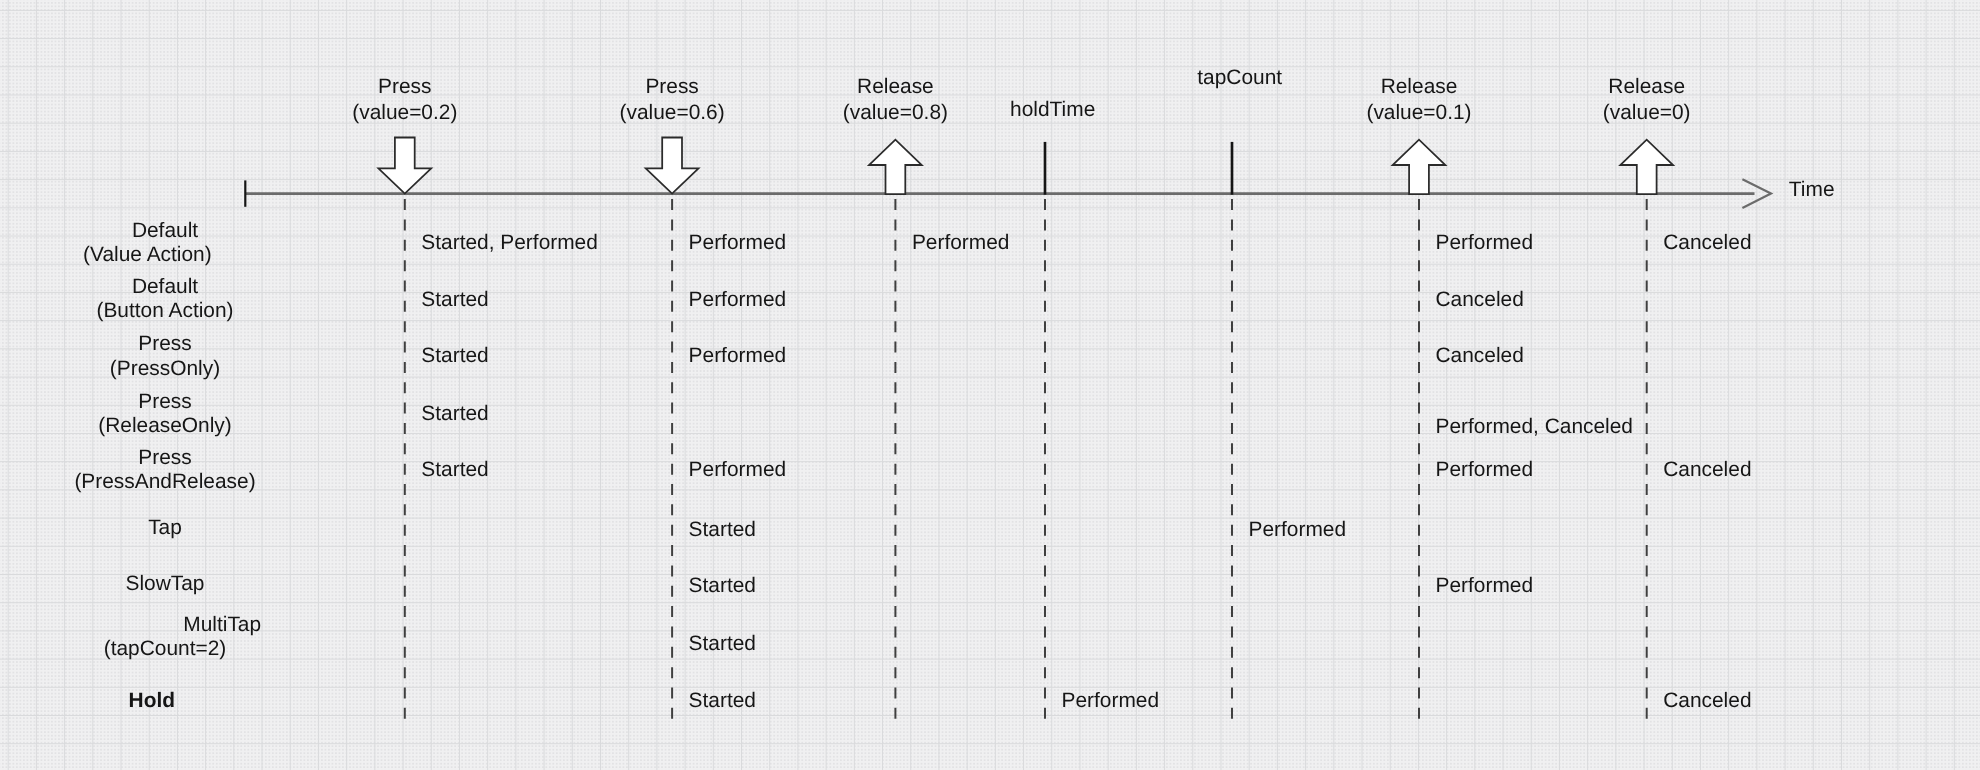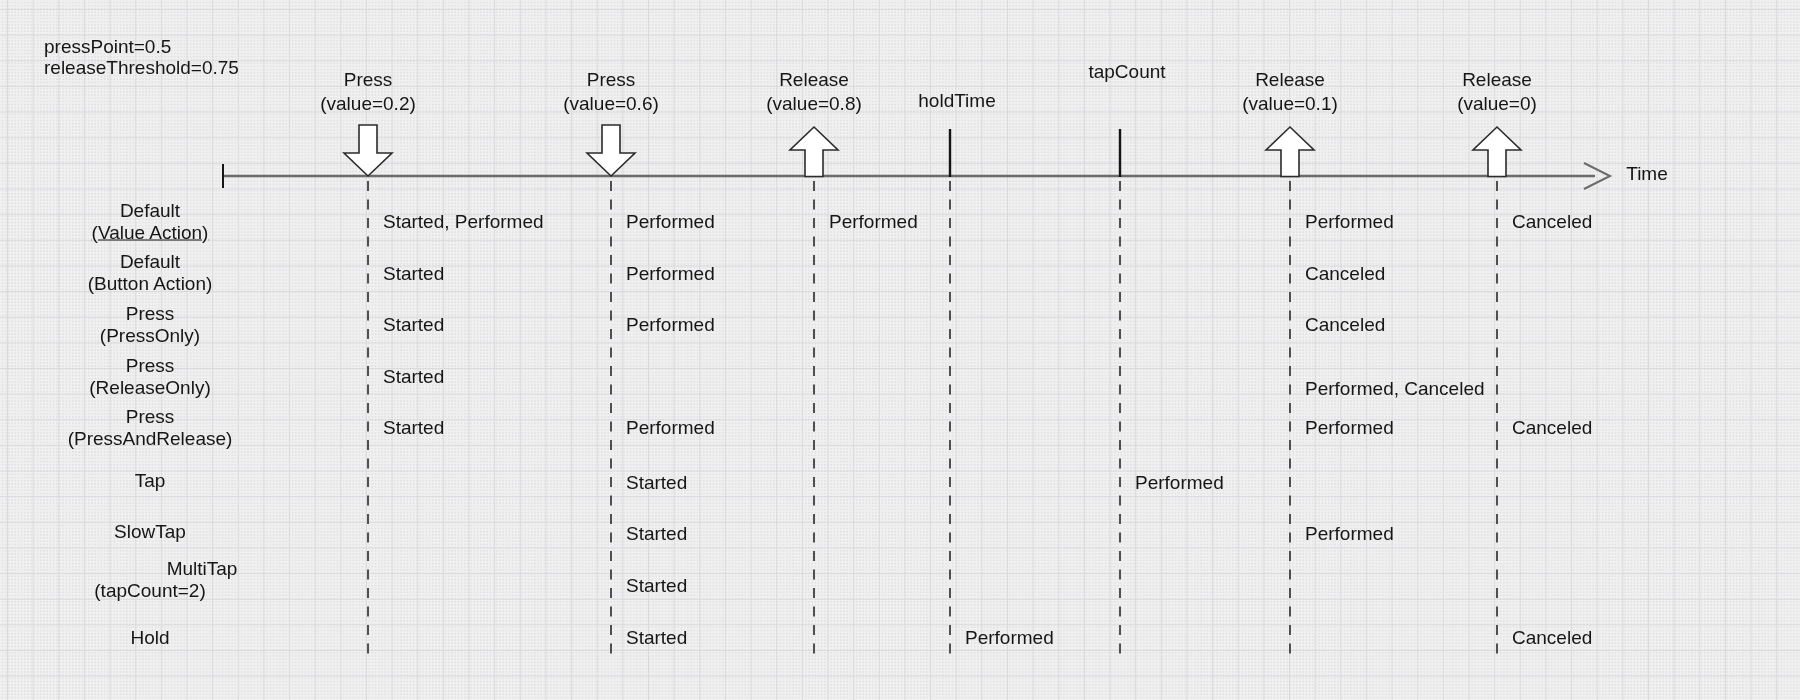--- a/index.html
+++ b/index.html
@@ -32,24 +32,20 @@
     position:absolute;left:44px;top:36px;
     font-size:19px;color:#161616;line-height:21px;white-space:nowrap;
   }
   #diagram-svg{position:absolute;left:0;top:0;}
 </style>
 </head>
 <body>
 
 <div id="canvas">
 
-  <div id="params">
-    <div>pressPoint=0.5</div>
-    <div>releaseThreshold=0.75</div>
-  </div>
 
   <svg id="diagram-svg" width="1800" height="700">
       <line x1="223" y1="176" x2="1595" y2="176" stroke="#6b6b6b" stroke-width="2.5"></line>
       <path d="M 1584 163 L 1610 176 L 1584 189" stroke="#6b6b6b" stroke-width="2" fill="none"></path>
       <line x1="223" y1="164" x2="223" y2="188" stroke="#151515" stroke-width="2"></line>
       <line x1="368" y1="181" x2="368" y2="662" stroke="#3f3f3f" stroke-width="1.8" stroke-dasharray="10 8.5"></line>
       <path d="M 359 125 H 377 V 153 H 392 L 368 176 L 344 153 H 359 Z" fill="#ffffff" stroke="#2b2b2b" stroke-width="1.6" stroke-linejoin="miter"></path>
       <line x1="611" y1="181" x2="611" y2="662" stroke="#3f3f3f" stroke-width="1.8" stroke-dasharray="10 8.5"></line>
       <path d="M 602 125 H 620 V 153 H 635 L 611 176 L 587 153 H 602 Z" fill="#ffffff" stroke="#2b2b2b" stroke-width="1.6" stroke-linejoin="miter"></path>
       <line x1="814" y1="181" x2="814" y2="662" stroke="#3f3f3f" stroke-width="1.8" stroke-dasharray="10 8.5"></line>
@@ -71,21 +67,21 @@
       <div class="txt center" style="left: 611px; top: 103px;">(value=0.6)</div>
       <div class="txt center" style="left: 814px; top: 79px;">Release</div>
       <div class="txt center" style="left: 814px; top: 103px;">(value=0.8)</div>
       <div class="txt center" style="left: 957px; top: 100px;">holdTime</div>
       <div class="txt center" style="left: 1127px; top: 71px;">tapCount</div>
       <div class="txt center" style="left: 1290px; top: 79px;">Release</div>
       <div class="txt center" style="left: 1290px; top: 103px;">(value=0.1)</div>
       <div class="txt center" style="left: 1497px; top: 79px;">Release</div>
       <div class="txt center" style="left: 1497px; top: 103px;">(value=0)</div>
       <div class="txt center" style="left: 150px; top: 210px;">Default</div>
-      <div class="txt center" style="left: 150px; top: 232px; text-decoration: underline;">(Value Action)</div>
+      <div class="txt center" style="left: 134px; top: 232px;">(Value Action)</div>
       <div class="txt vcenter" style="left: 383px; top: 221px;">Started, Performed</div>
       <div class="txt vcenter" style="left: 626px; top: 221px;">Performed</div>
       <div class="txt vcenter" style="left: 829px; top: 221px;">Performed</div>
       <div class="txt vcenter" style="left: 1305px; top: 221px;">Performed</div>
       <div class="txt vcenter" style="left: 1512px; top: 221px;">Canceled</div>
       <div class="txt center" style="left: 150px; top: 261px;">Default</div>
       <div class="txt center" style="left: 150px; top: 283px;">(Button Action)</div>
       <div class="txt vcenter" style="left: 383px; top: 273px;">Started</div>
       <div class="txt vcenter" style="left: 626px; top: 273px;">Performed</div>
       <div class="txt vcenter" style="left: 1305px; top: 273px;">Canceled</div>
@@ -106,20 +102,20 @@
       <div class="txt vcenter" style="left: 1512px; top: 427px;">Canceled</div>
       <div class="txt center" style="left: 150px; top: 480px;">Tap</div>
       <div class="txt vcenter" style="left: 626px; top: 482px;">Started</div>
       <div class="txt vcenter" style="left: 1135px; top: 482px;">Performed</div>
       <div class="txt center" style="left: 150px; top: 531px;">SlowTap</div>
       <div class="txt vcenter" style="left: 626px; top: 533px;">Started</div>
       <div class="txt vcenter" style="left: 1305px; top: 533px;">Performed</div>
       <div class="txt center" style="left: 164px; top: 568px; margin-left: 38px;">MultiTap</div>
       <div class="txt center" style="left: 150px; top: 590px;">(tapCount=2)</div>
       <div class="txt vcenter" style="left: 626px; top: 585px;">Started</div>
-      <div class="txt center" style="left: 150px; top: 637px;">Hold</div>
+      <div class="txt center" style="left: 138px; top: 637px; font-weight: bold;">Hold</div>
       <div class="txt vcenter" style="left: 626px; top: 637px;">Started</div>
       <div class="txt vcenter" style="left: 965px; top: 637px;">Performed</div>
       <div class="txt vcenter" style="left: 1512px; top: 637px;">Canceled</div>
     </div>
 
   <div class="txt center" style="left:1647px;top:173px;">Time</div>
 </div>
 
 </body></html>

